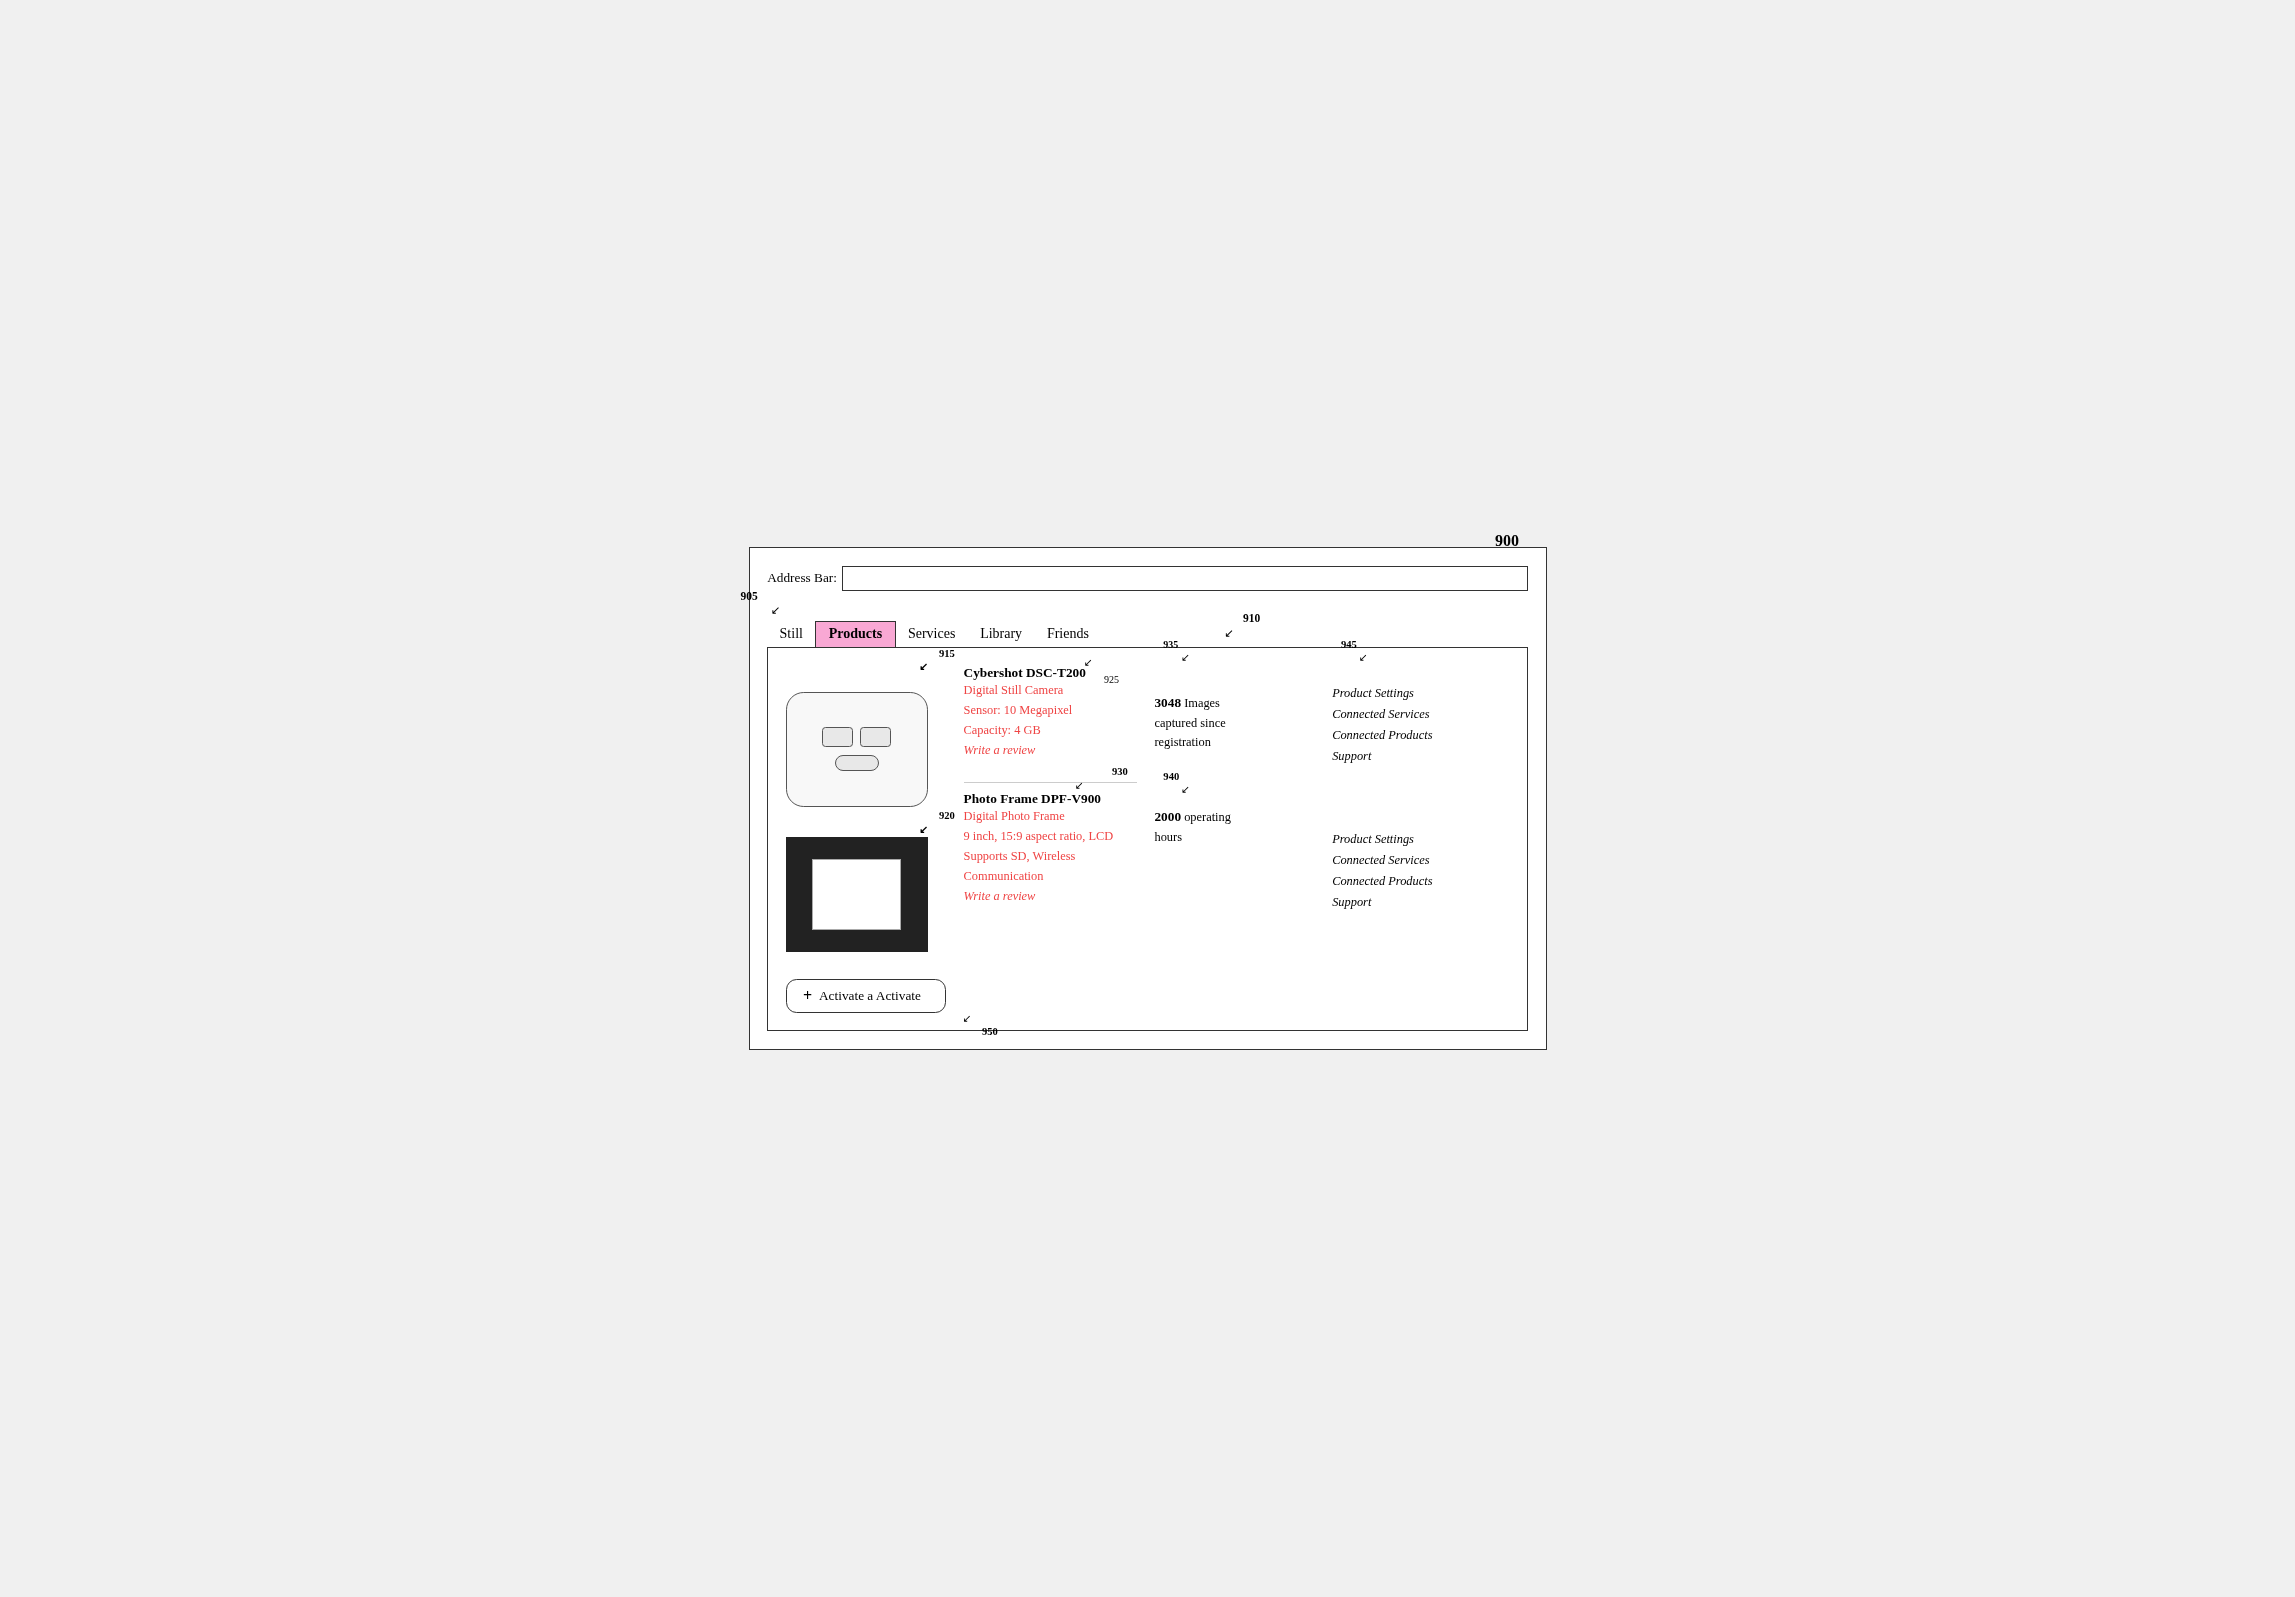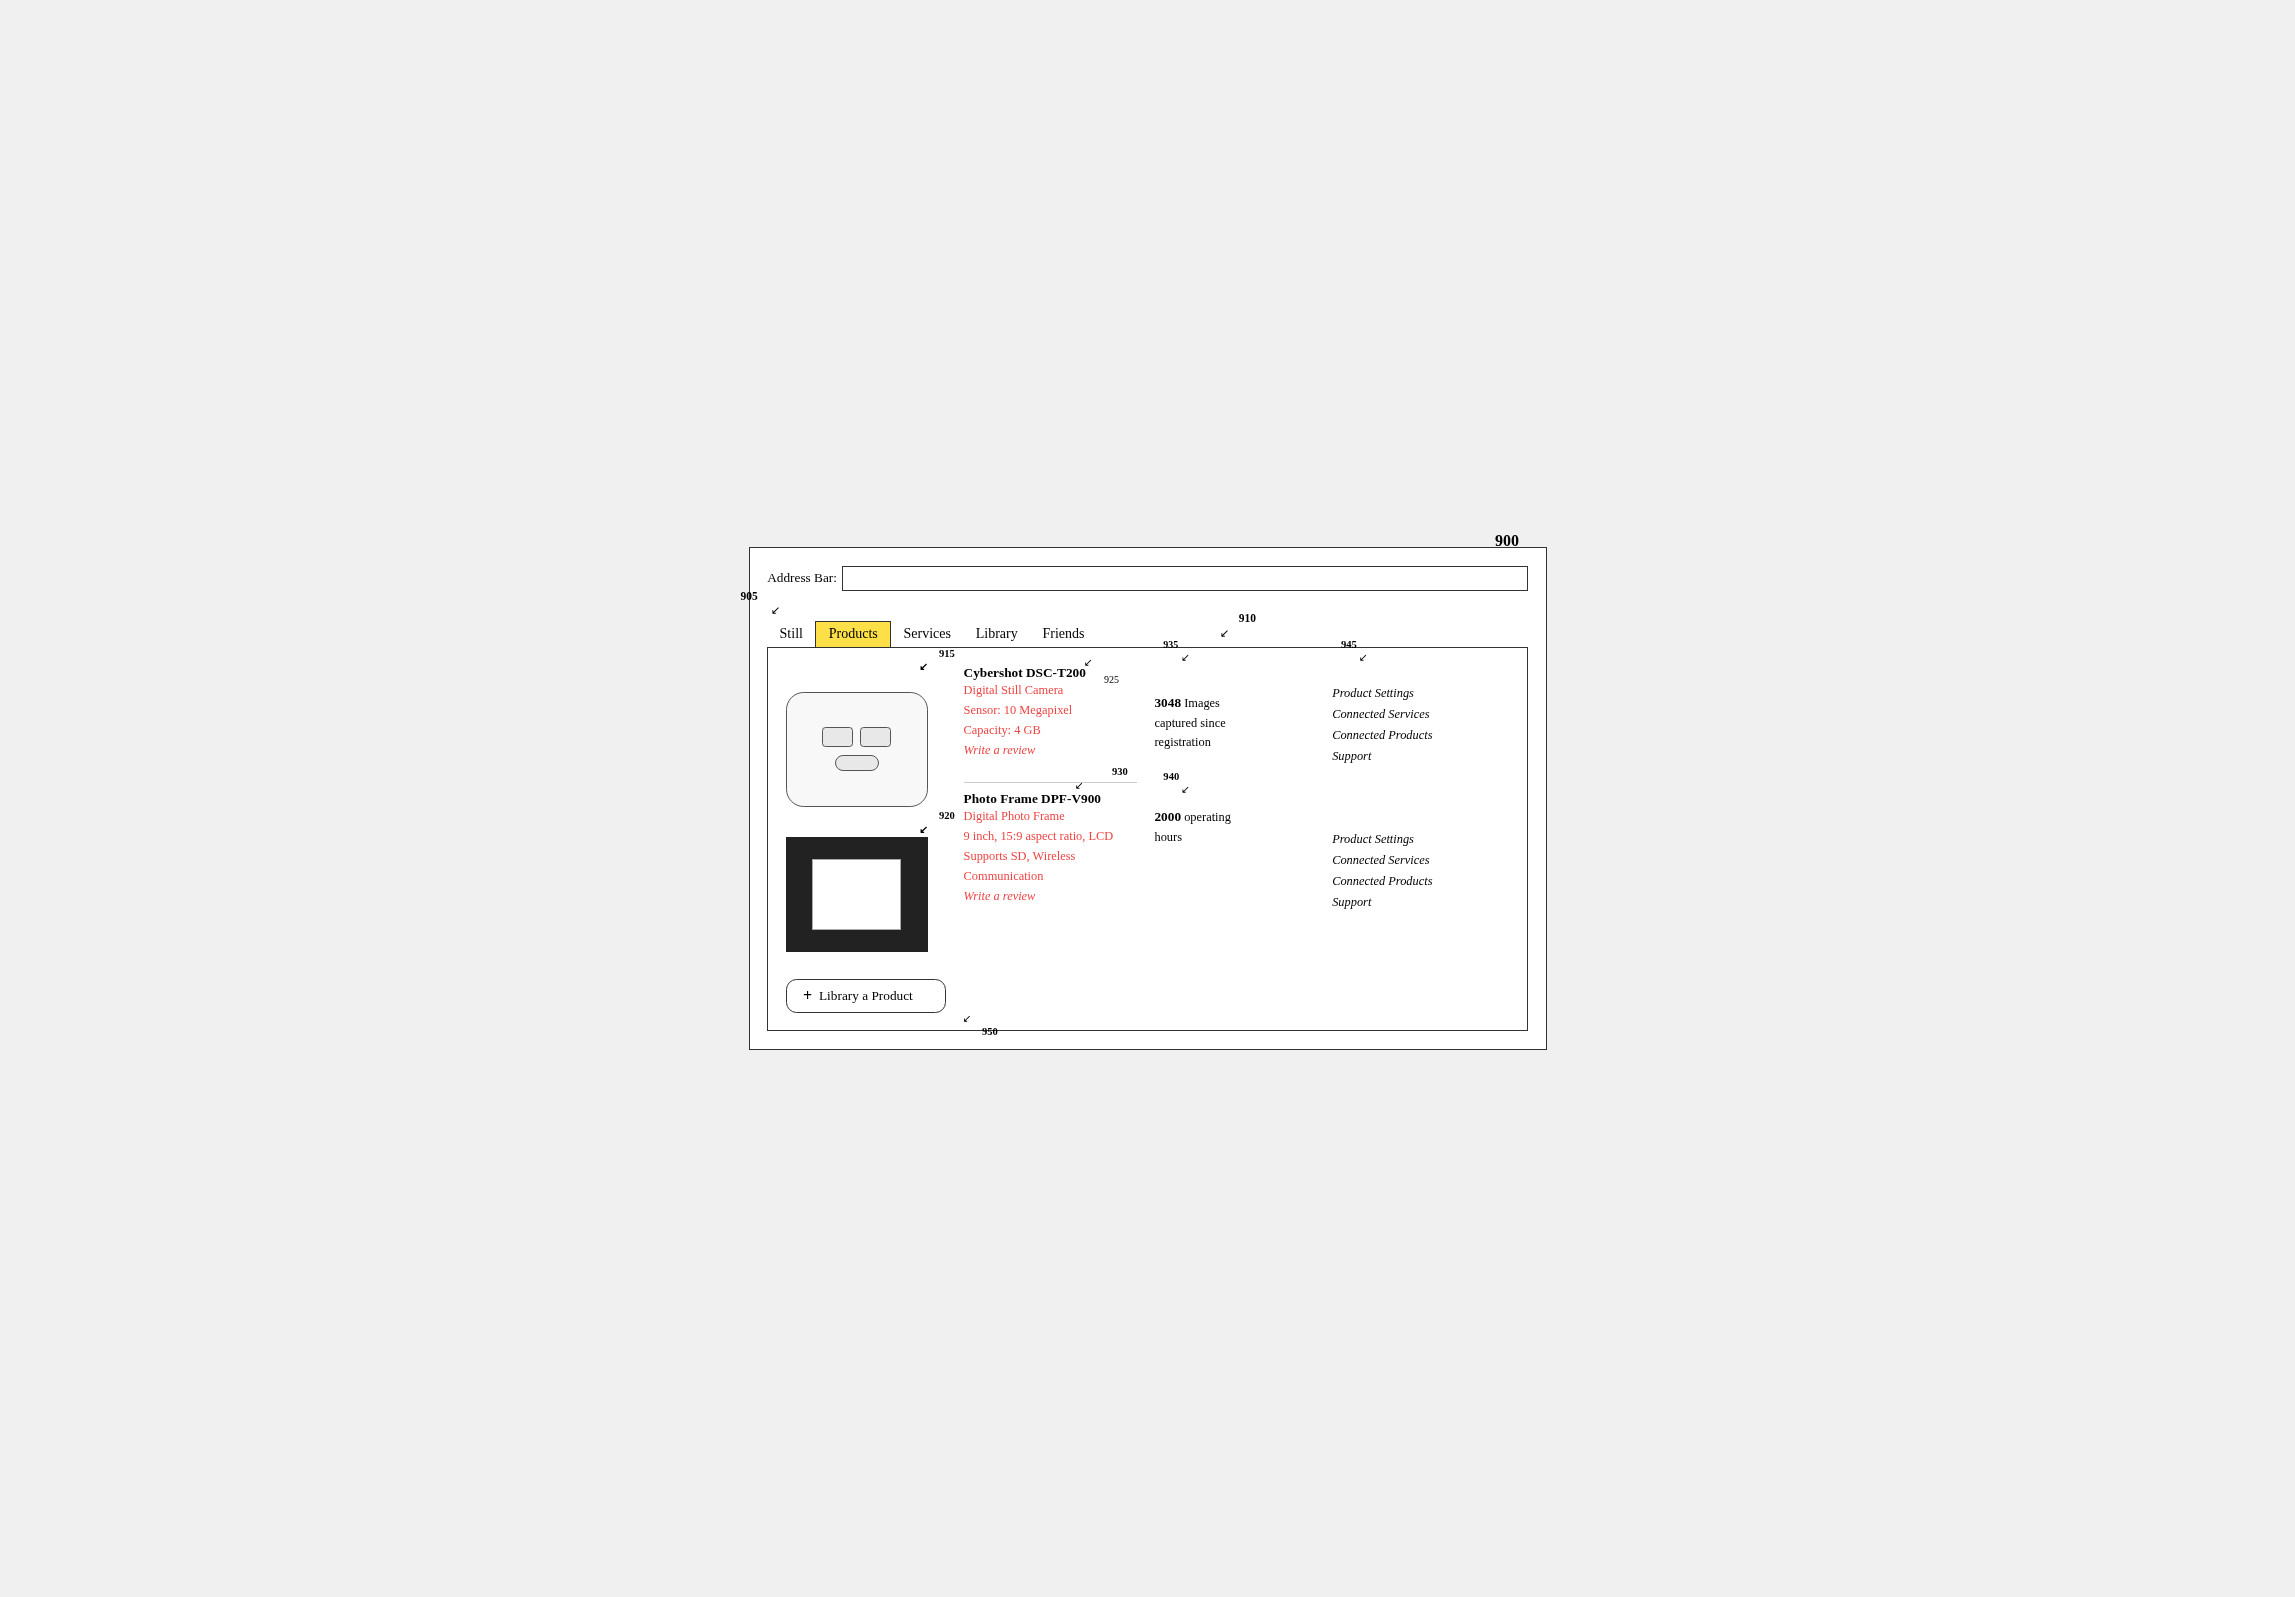--- a/index.html
+++ b/index.html
@@ -58,22 +58,22 @@
     }
     .nav-tab {
       padding: 4.4px 12.4px;
       cursor: pointer;
       color: #000;
       font-size: 14px;
     }
     .nav-tab.active {
       border: 0.9px solid #333;
       border-bottom: none;
-      background: #fde047;
-      font-weight: normal;
+      background: #f9a8d4;
+      font-weight: bold;
     }
     .nav-tab:not(.active) {
       border: none;
     }
     
     .main-content-box {
       border: 1.8px solid #333;
       padding: 17.7px;
       position: relative;
       margin-top: 0;
@@ -270,21 +270,21 @@
         <div style="position:relative; margin-top:12.4px;">
           <span class="annot" style="top:-17.7px; right:-8.9px; font-size:10.6px;">920</span>
           <span class="annot" style="top:-5.3px; right:17.7px; font-size:10.6px;">↙</span>
           <div class="photo-frame-device">
             <div class="photo-frame-inner"></div>
           </div>
         </div>
 
         <div class="activate-btn" style="margin-top:26.6px; position:relative;">
           <span class="plus-icon">+</span>
-          <span>Library a Product</span>
+          <span>Activate a Activate</span>
           <span style="position:absolute; right:-53px; bottom:-25px; font-size:10.6px; font-weight:bold;">950</span>
           <span style="position:absolute; right:-26.6px; bottom:-12.4px; font-size:10.6px;">↙</span>
         </div>
 
       </div>
 
       <div>
 
         <div class="product-row" style="position:relative;">
           <span style="position:absolute; top:-21px; right:17.7px; font-size:10px; font-weight:normal;margin-top:30px;">925</span>

